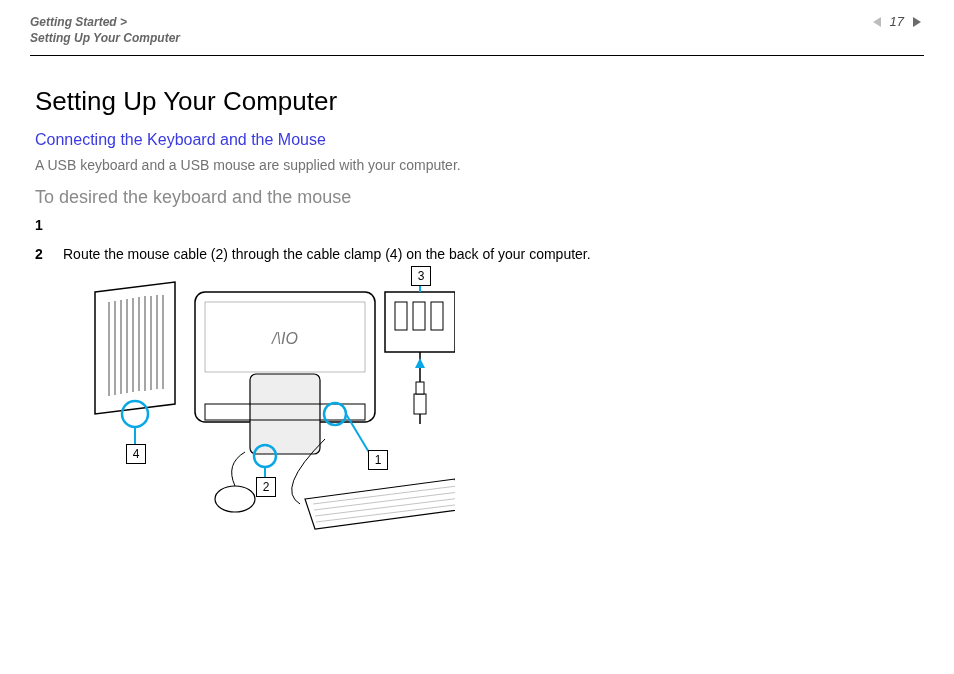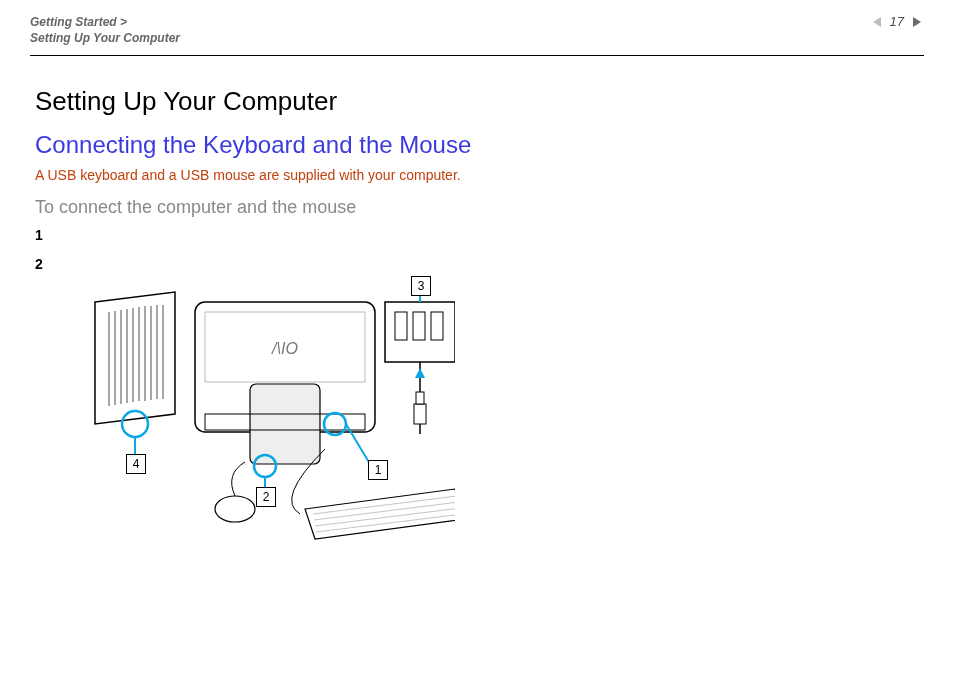--- a/index.html
+++ b/index.html
@@ -57,29 +57,29 @@
     right: 35px;
     top: 86px;
   }
   h1 {
     font-size: 26px;
     font-weight: normal;
     margin: 0 0 14px 0;
     color: #000;
   }
   h2.link-head {
-    font-size: 24px;
+    font-size: 16px;
     font-weight: normal;
     margin: 0 0 8px 0;
     color: #3a3ae0;
   }
   .body-text {
     font-size: 14px;
     margin: 0 0 14px 0;
-    color: #c2410c;
+    color: #737373;
   }
   h3.sub-head {
     font-size: 18px;
     font-weight: normal;
     margin: 0 0 8px 0;
     color: #8a8a8a;
   }
   .steps {
     list-style: none;
     padding: 0;
@@ -139,28 +139,29 @@
       </span>
     </div>
   </div>
 
   <div class="rule"></div>
 
   <div class="content">
     <h1>Setting Up Your Computer</h1>
     <h2 class="link-head">Connecting the Keyboard and the Mouse</h2>
     <p class="body-text">A USB keyboard and a USB mouse are supplied with your computer.</p>
-    <h3 class="sub-head">To connect the computer and the mouse</h3>
+    <h3 class="sub-head">To desired the keyboard and the mouse</h3>
 
     <ol class="steps">
       <li>
         <span class="num">1</span>
       </li>
       <li>
         <span class="num">2</span>
+        <span>Route the mouse cable (2) through the cable clamp (4) on the back of your computer.</span>
       </li>
     </ol>
 
     <div class="diagram">
       
       <svg width="380" height="260" viewBox="0 0 380 260">
 
         <g>
           <polygon points="20,18 100,8 100,130 20,140" fill="#fff" stroke="#000" stroke-width="1.5"></polygon>
 

